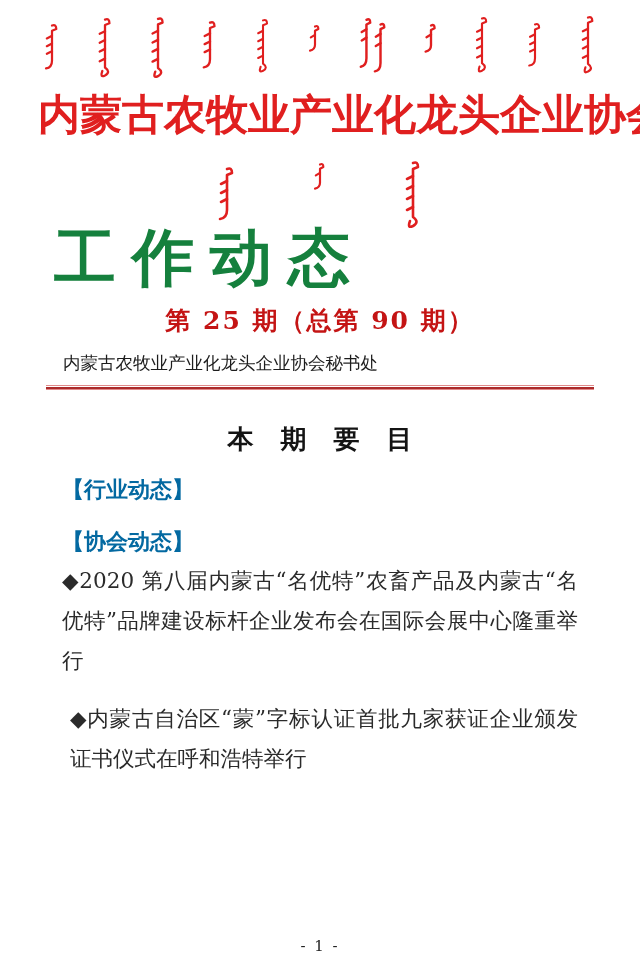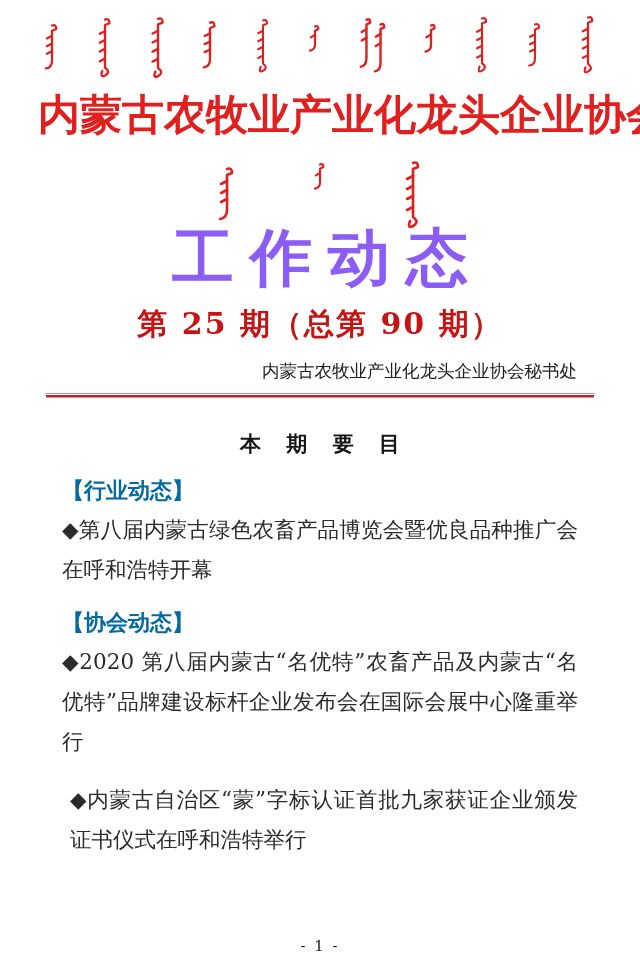--- a/index.html
+++ b/index.html
@@ -15,40 +15,40 @@
   .mgl-top{justify-content:space-between;margin-top:15px;height:66px;padding:0 4px;}
   .mgl-mid{justify-content:center;gap:72px;height:74px;margin-top:16px;}
   .mgl-word{display:block;}
   .mgl-word path{stroke:#e01f1f;stroke-width:2.6;fill:none;stroke-linecap:round;stroke-linejoin:round;}
 
   .org-title{
     margin-top:8px;text-align:center;color:#e01f1f;font-weight:bold;
     font-size:42px;line-height:1.25;letter-spacing:0px;white-space:nowrap;
   }
   .bulletin-title{
-    margin-top:-8px;text-align:center;color:#8b5cf6;font-weight:bold;
+    margin-top:-8px;color:#15803d;font-weight:bold;
     font-size:62px;line-height:1.1;letter-spacing:16px;padding-left:16px;
   }
   .issue-line{
     margin-top:12px;text-align:center;color:#c41414;font-weight:bold;
-    font-size:30px;letter-spacing:2px;
+    font-size:25px;letter-spacing:2px;
   }
   .info-line{
-    margin-top:14px;display:flex;justify-content:flex-end;align-items:baseline;
+    margin-top:14px;display:flex;justify-content:space-between;align-items:baseline;
     color:#1d1d1d;font-size:17.5px;padding:0 25px 0 25px;
   }
   .red-rule{
     margin:10px 8px 0 8px;height:5px;
     background:linear-gradient(#e08a8a 0 1px,#ffffff 1px 1.5px,#ab2a2a 1.5px 3.5px,#ffffff 3.5px 4px,#e08a8a 4px 5px);
   }
 
   .toc{padding:0 24px;color:#2b2b2b;}
   .toc-heading{
     margin-top:32px;text-align:center;color:#141414;font-weight:bold;
-    font-size:21px;letter-spacing:9px;padding-left:9px;
+    font-size:26px;letter-spacing:9px;padding-left:9px;
   }
   .toc-section-title{
     margin-top:12px;font-weight:bold;color:#0369a1;font-size:22px;line-height:40px;
   }
   .toc-item{
     margin:0;font-size:21.5px;line-height:40px;text-align:justify;
     text-justify:inter-ideograph;color:#2b2b2b;
   }
   .toc-item.gap-top{margin-top:18px;margin-left:8px;}
 
@@ -135,21 +135,20 @@
   <div class="info-line">
     <span>内蒙古农牧业产业化龙头企业协会秘书处</span>
   </div>
 
   <div class="red-rule"></div>
 
   <div class="toc">
     <div class="toc-heading">本 期 要 目</div>
 
     <div class="toc-section-title">【行业动态】</div>
-    <p class="toc-item">◆第八届内蒙古绿色农畜产品博览会暨优良品种推广会在呼和浩特开幕</p>
 
     <div class="toc-section-title">【协会动态】</div>
     <p class="toc-item">◆2020 第八届内蒙古“名优特”农畜产品及内蒙古“名优特”品牌建设标杆企业发布会在国际会展中心隆重举行</p>
     <p class="toc-item gap-top">◆内蒙古自治区“蒙”字标认证首批九家获证企业颁发证书仪式在呼和浩特举行</p>
   </div>
 
 </div>
 
 <div class="page-number">- 1 -</div>
 

